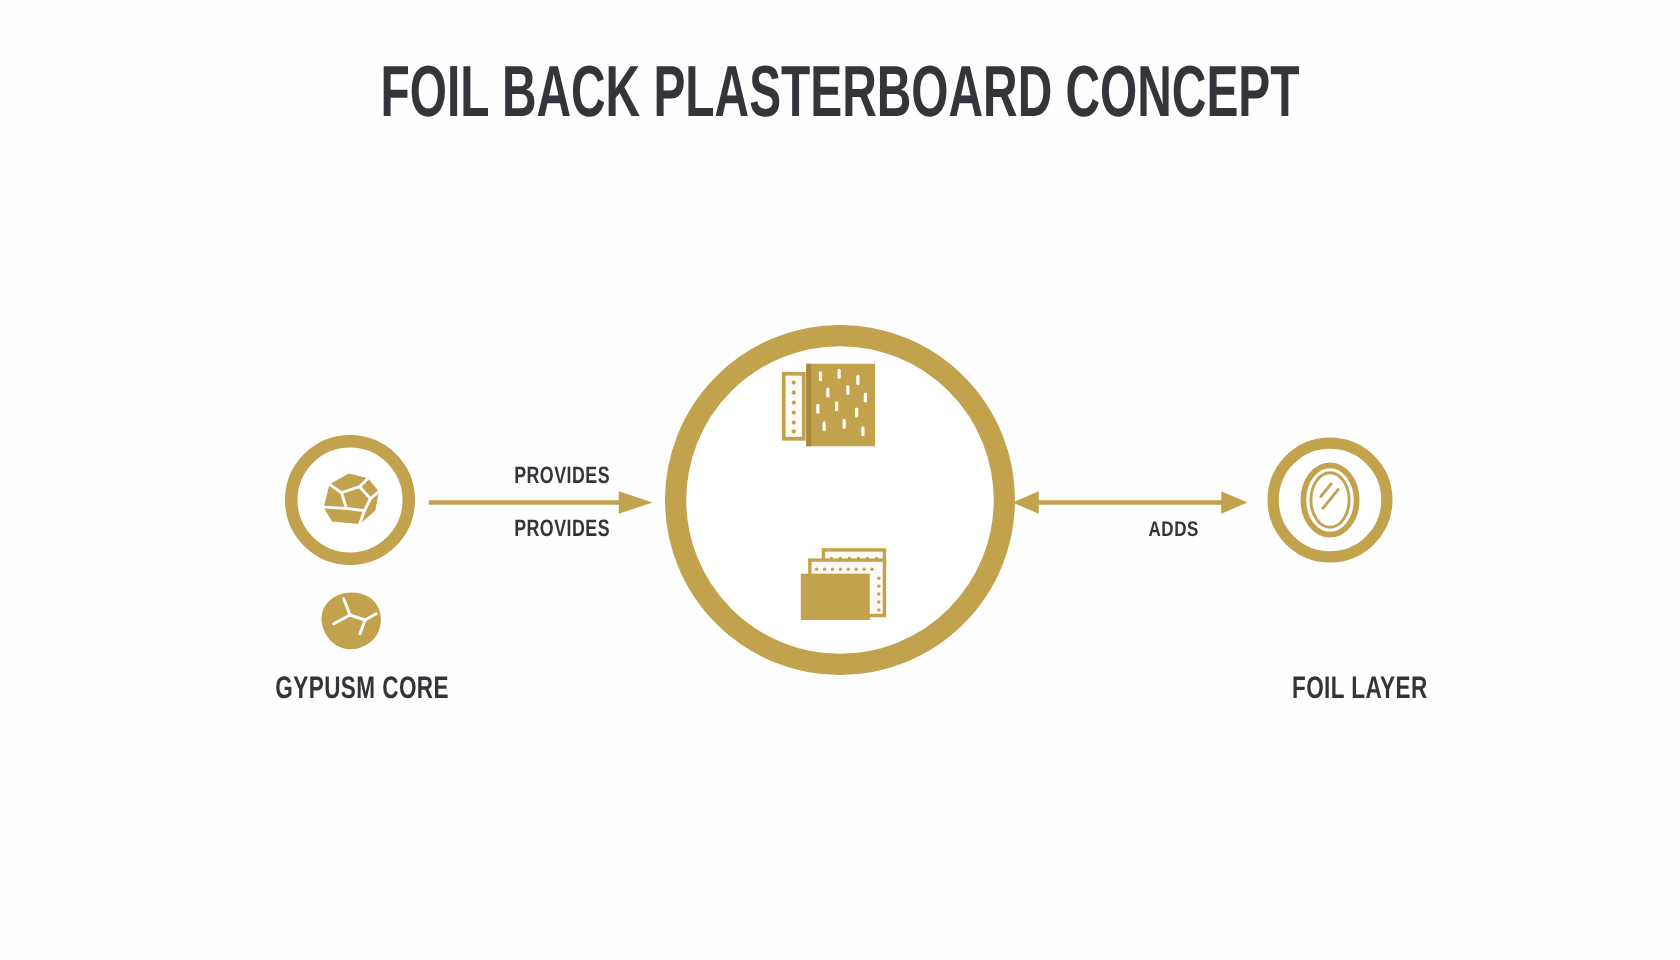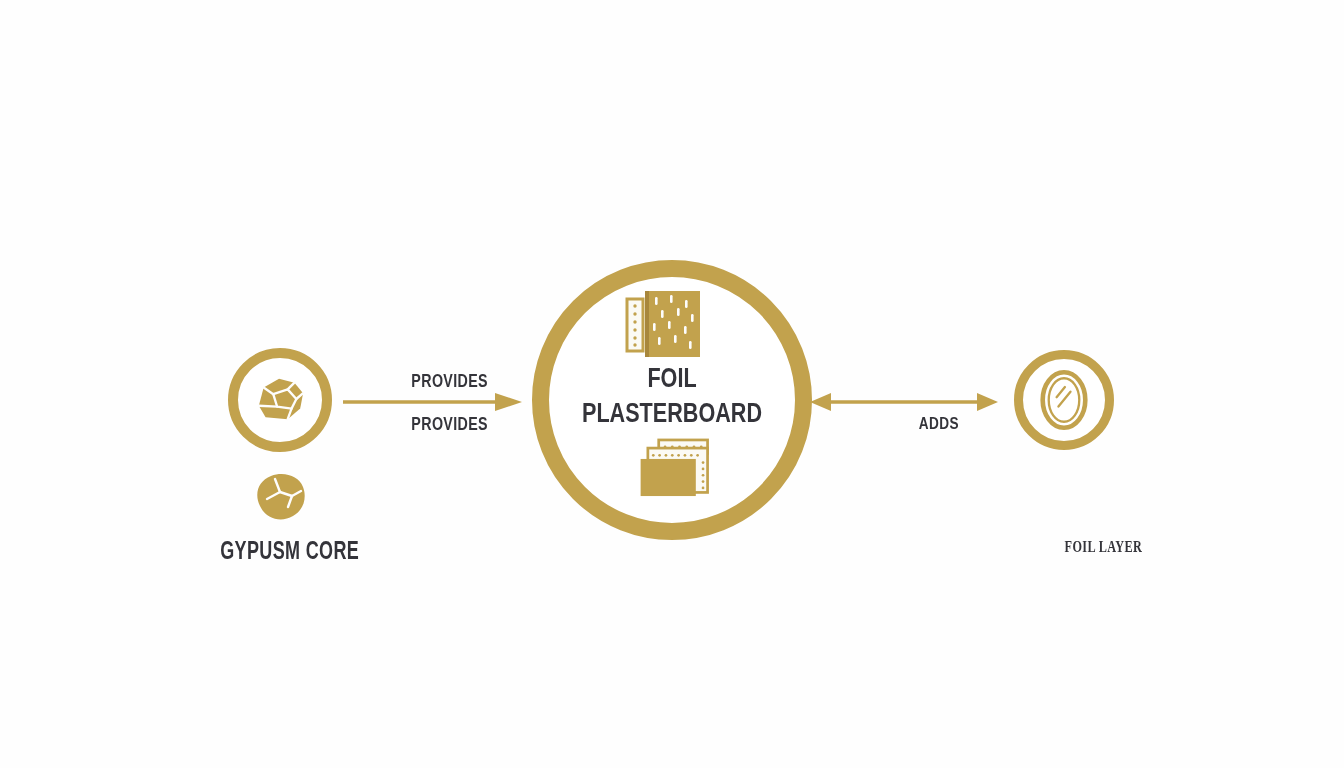--- a/index.html
+++ b/index.html
@@ -32,20 +32,23 @@
   .gs{stroke:var(--gold);fill:none;}
   .wf{fill:#FBFAF4;}
   .ws{stroke:#FDFDFD;fill:none;}
   svg{display:block;}
 </style>
 </head>
 <body>
 
 <div class="stage">
 
+  <div class="abs title">
+    <span class="cond" style="--sx:0.66">FOIL BACK PLASTERBOARD CONCEPT</span>
+  </div>
 
   <div class="abs ring ring-left"></div>
   <div class="abs" style="left:251px;top:374px;">
     <svg width="58" height="50" viewBox="0 0 60 52">
       <path class="gf" d="M8 33 L13 14 L29 5 L45 9 L54 20 L51 36 L38 47 L15 45 Z"></path>
       <g class="ws" stroke-width="2.4" stroke-linecap="round" stroke-linejoin="round">
         <path d="M23 21 L38 16 L47 26 L42 36 L27 34 Z"></path>
         <path d="M13 14 L23 21"></path>
         <path d="M45 9 L38 16"></path>
         <path d="M54 20 L47 26"></path>
@@ -93,24 +96,20 @@
         <rect x="29" y="34" width="2.6" height="8" rx="1.3"></rect>
         <rect x="44" y="32" width="2.6" height="8" rx="1.3"></rect>
         <rect x="60" y="37" width="2.6" height="8" rx="1.3"></rect>
         <rect x="34" y="48" width="2.6" height="8" rx="1.3"></rect>
         <rect x="50" y="46" width="2.6" height="8" rx="1.3"></rect>
         <rect x="65" y="52" width="2.6" height="8" rx="1.3"></rect>
       </g>
     </svg>
   </div>
 
-  <div class="abs center-text">
-    <span class="cond" style="--sx:0.8">FOIL</span>
-    <span class="cond" style="--sx:0.8">PLASTERBOARD</span>
-  </div>
 
   <div class="abs" style="left:637px;top:438px;">
     <svg width="76" height="60" viewBox="0 0 84 66">
       <rect class="wf gs" x="24" y="2" width="54" height="15" stroke-width="3"></rect>
       <g class="gf">
         <circle cx="31" cy="9.5" r="1.5"></circle>
           <circle cx="39" cy="9.5" r="1.5"></circle>
         <circle cx="47" cy="9.5" r="1.5"></circle>
           <circle cx="55" cy="9.5" r="1.5"></circle>
         <circle cx="63" cy="9.5" r="1.5"></circle>
@@ -168,17 +167,17 @@
         <path d="M34 24 L46 28"></path>
         <path d="M46 28 L55 23"></path>
         <path d="M46 28 L42 39"></path>
       </g>
     </svg>
   </div>
   <div class="abs label" style="left:170px;top:538px;width:220px;font-size:25px;">
     <span class="cond" style="--sx:0.72">GYPUSM CORE</span>
   </div>
 
-  <div class="abs label" style="left:953px;top:538px;width:220px;font-size:17px;font-family:Liberation Serif, serif;">
+  <div class="abs label" style="left:953px;top:538px;width:220px;font-size:25px;">
     <span class="cond" style="--sx:0.72">FOIL LAYER</span>
   </div>
 
 </div>
 
 </body></html>

